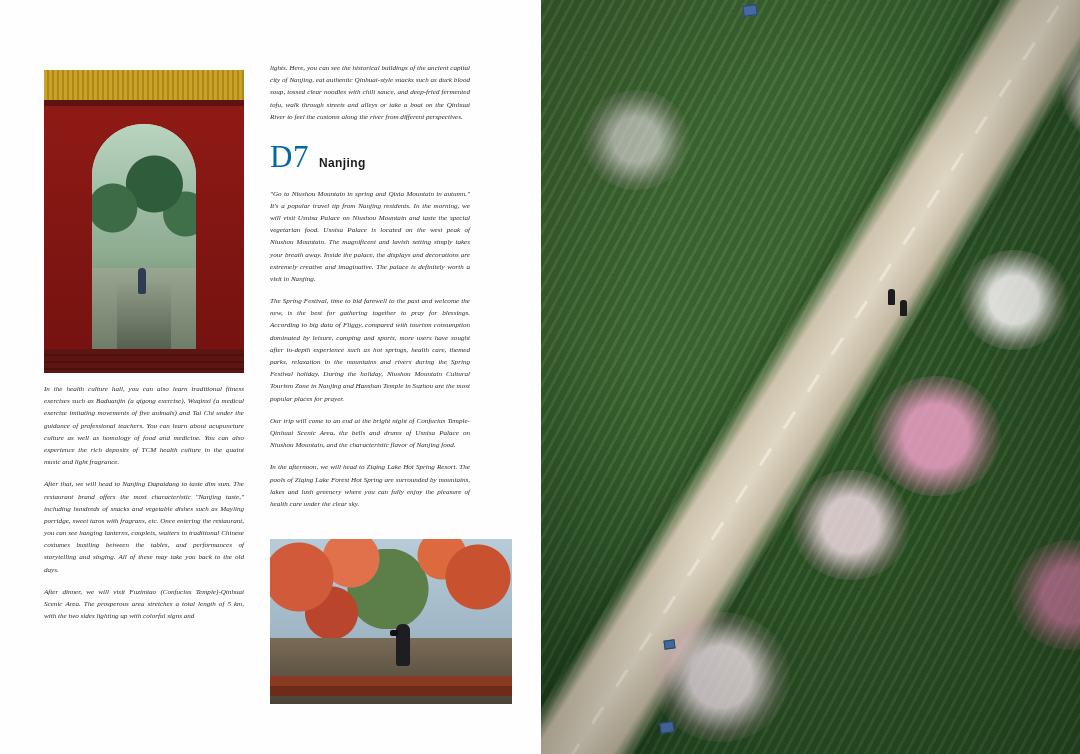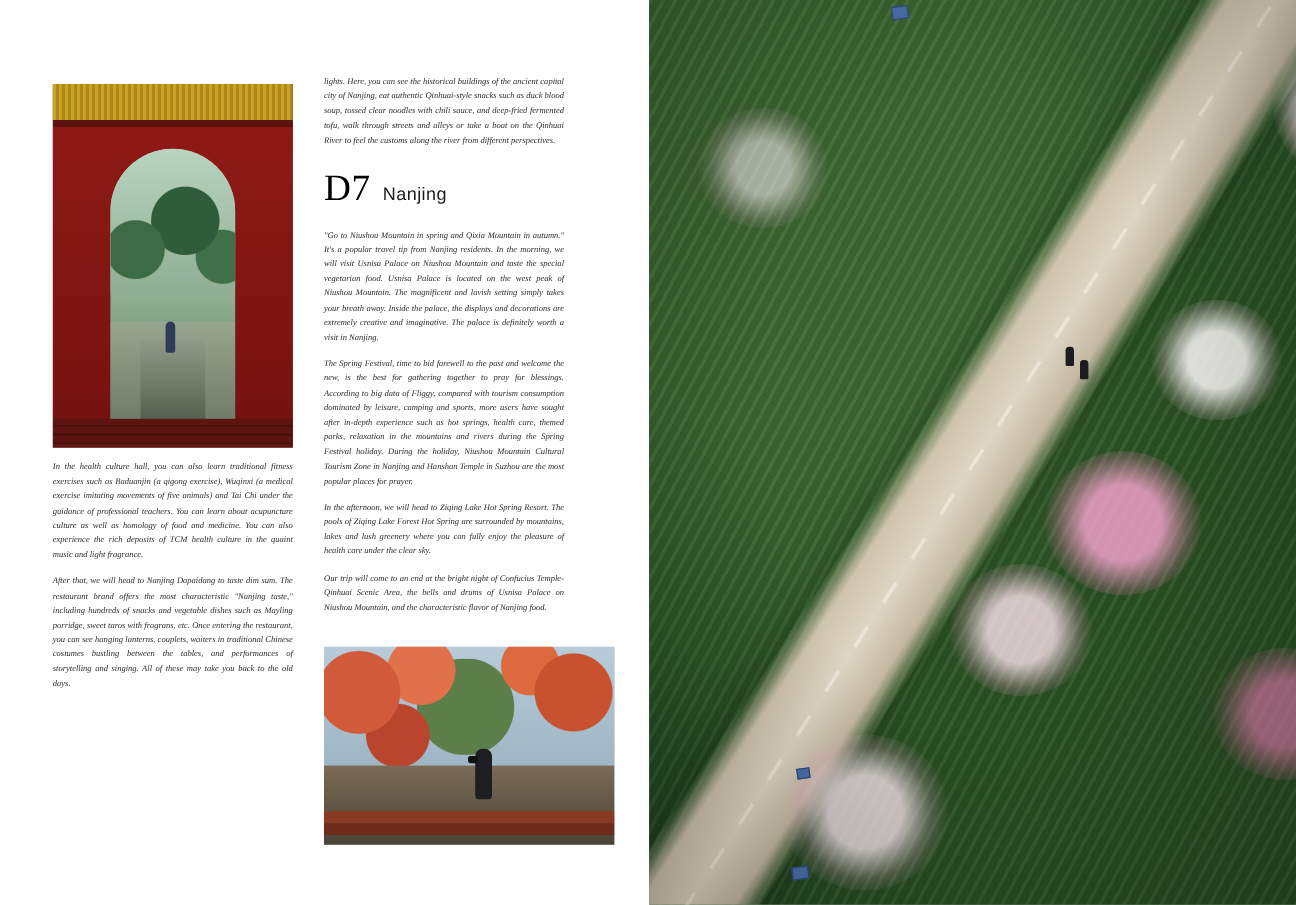--- a/index.html
+++ b/index.html
@@ -153,27 +153,27 @@
   
   .chapter {
     display: flex;
     align-items: baseline;
     gap: 10px;
     margin: 18px 0 14px 0;
   }
   .chapter-num {
     font-size: 31px;
     letter-spacing: 0.5px;
-    color: #000000;
+    color: #0369a1;
     font-family: "Liberation Serif", serif;
     line-height: 1;
   }
   .chapter-name {
-    font-size: 15px;
-    font-weight: normal;
+    font-size: 12px;
+    font-weight: bold;
     font-family: "Liberation Sans", sans-serif;
     color: #1b1b1b;
     letter-spacing: 0.4px;
   }
 
   
   .photo-terrace {
     width: 539px;
     height: 754px;
     position: relative;
@@ -262,34 +262,35 @@
         <div class="arch-ground"></div>
         <div class="arch-path"></div>
         <div class="arch-figure"></div>
       </div>
       <div class="temple-steps"></div>
     </div>
 
     <div class="col col-left" style="top:383px;">
       <p>In the health culture hall, you can also learn traditional fitness exercises such as Baduanjin (a qigong exercise), Wuqinxi (a medical exercise imitating movements of five animals) and Tai Chi under the guidance of professional teachers. You can learn about acupuncture culture as well as homology of food and medicine. You can also experience the rich deposits of TCM health culture in the quaint music and light fragrance.</p>
       <p>After that, we will head to Nanjing Dapaidang to taste dim sum. The restaurant brand offers the most characteristic "Nanjing taste," including hundreds of snacks and vegetable dishes such as Mayling porridge, sweet taros with fragrans, etc. Once entering the restaurant, you can see hanging lanterns, couplets, waiters in traditional Chinese costumes bustling between the tables, and performances of storytelling and singing. All of these may take you back to the old days.</p>
+      <p>After dinner, we will visit Fuzimiao (Confucius Temple)-Qinhuai Scenic Area. The prosperous area stretches a total length of 5 km, with the two sides lighting up with colorful signs and</p>
     </div>
 
     <div class="col col-right">
       <p>lights. Here, you can see the historical buildings of the ancient capital city of Nanjing, eat authentic Qinhuai-style snacks such as duck blood soup, tossed clear noodles with chili sauce, and deep-fried fermented tofu, walk through streets and alleys or take a boat on the Qinhuai River to feel the customs along the river from different perspectives.</p>
 
       <div class="chapter">
         <span class="chapter-num">D7</span>
         <span class="chapter-name">Nanjing</span>
       </div>
 
       <p>"Go to Niushou Mountain in spring and Qixia Mountain in autumn." It's a popular travel tip from Nanjing residents. In the morning, we will visit Usnisa Palace on Niushou Mountain and taste the special vegetarian food. Usnisa Palace is located on the west peak of Niushou Mountain. The magnificent and lavish setting simply takes your breath away. Inside the palace, the displays and decorations are extremely creative and imaginative. The palace is definitely worth a visit in Nanjing.</p>
       <p>The Spring Festival, time to bid farewell to the past and welcome the new, is the best for gathering together to pray for blessings. According to big data of Fliggy, compared with tourism consumption dominated by leisure, camping and sports, more users have sought after in-depth experience such as hot springs, health care, themed parks, relaxation in the mountains and rivers during the Spring Festival holiday. During the holiday, Niushou Mountain Cultural Tourism Zone in Nanjing and Hanshan Temple in Suzhou are the most popular places for prayer.</p>
+      <p>Our trip will come to an end at the bright night of Confucius Temple-Qinhuai Scenic Area, the bells and drums of Usnisa Palace on Niushou Mountain, and the characteristic flavor of Nanjing food.</p>
       <p>In the afternoon, we will head to Ziqing Lake Hot Spring Resort. The pools of Ziqing Lake Forest Hot Spring are surrounded by mountains, lakes and lush greenery where you can fully enjoy the pleasure of health care under the clear sky.</p>
-      <p>Our trip will come to an end at the bright night of Confucius Temple-Qinhuai Scenic Area, the bells and drums of Usnisa Palace on Niushou Mountain, and the characteristic flavor of Nanjing food.</p>
     </div>
 
     <div class="photo photo-autumn">
       <div class="au-sky"></div>
       <div class="au-green"></div>
       <div class="au-tree-l"></div>
       <div class="au-tree-r"></div>
       <div class="au-ground"></div>
       <div class="au-rail"></div>
       <div class="au-figure"></div>

